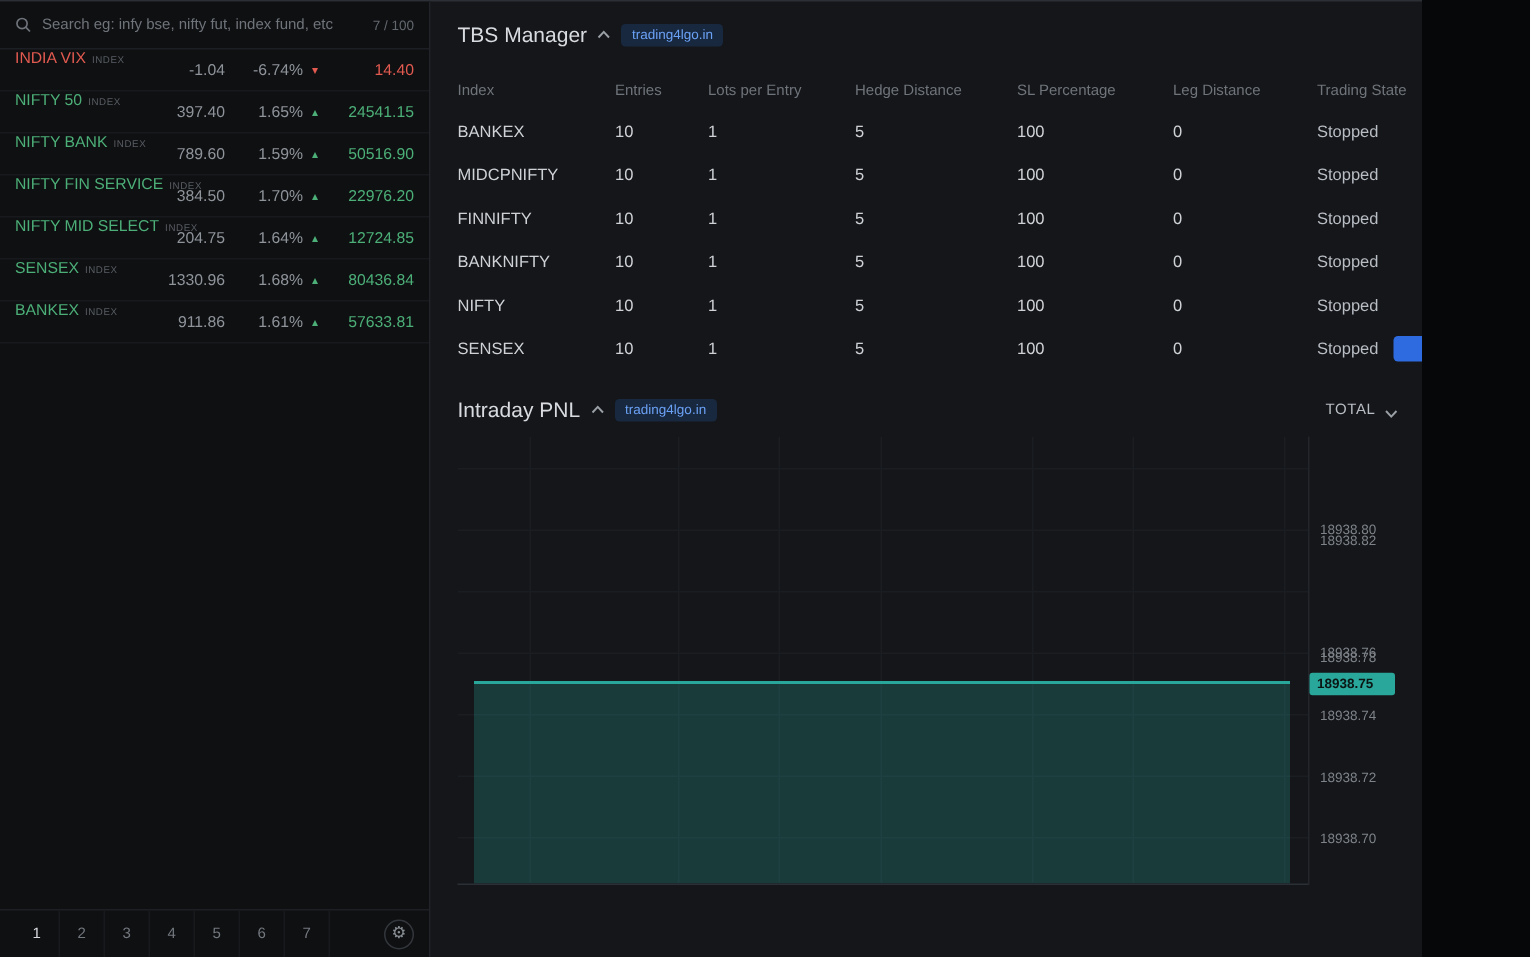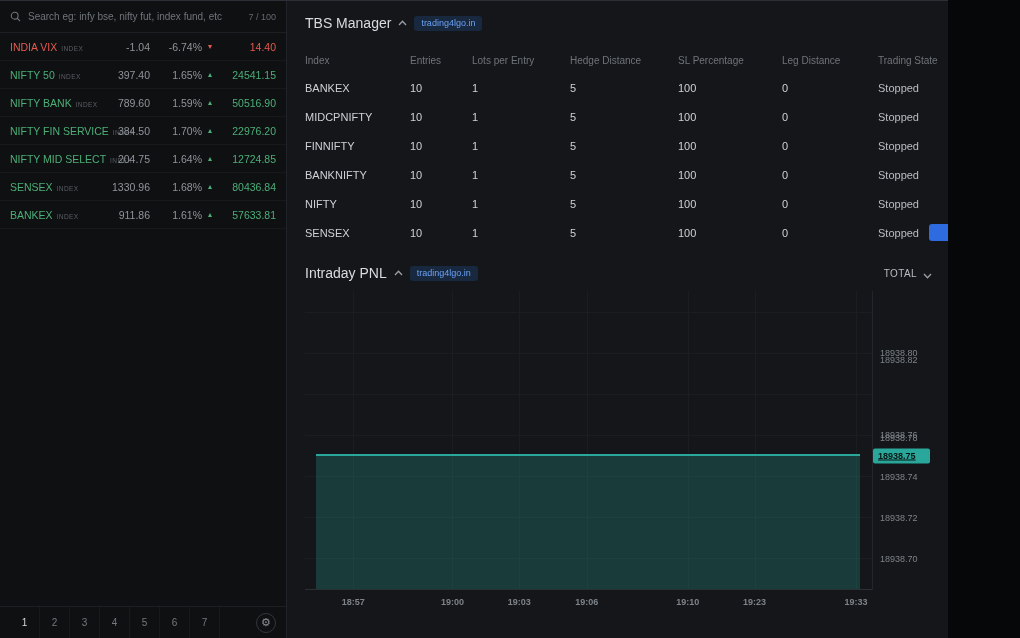--- a/index.html
+++ b/index.html
@@ -14,21 +14,21 @@
              display: flex; flex-direction: column; flex-shrink: 0; }
   .search-row { height: 32px; display: flex; align-items: center; gap: 7px;
                 padding: 0 10px; border-bottom: 1px solid #1c1f24; flex-shrink: 0; }
   .search-icon { display: flex; align-items: center; }
   .search-input { flex: 1; background: transparent; border: 0; outline: 0;
                   color: #9aa0a6; font-size: 10px; font-family: inherit; }
   .search-input::placeholder { color: #6f747b; }
   .search-counter { font-size: 9px; color: #63686f; white-space: nowrap; }
 
   .watchlist { flex: 1; overflow: hidden; }
-  .wl-row { height: 28px; display: flex; align-items: center; justify-content: space-between;
+  .wl-row { height: 28px; display: flex; justify-content: space-between;
             padding: 0 10px; border-bottom: 1px solid #17191d; cursor: pointer; }
   .wl-left { display: flex; align-items: baseline; min-width: 0; }
   .wl-sym { font-size: 10.5px; white-space: nowrap; }
   .wl-sym.up  { color: #4caf78; }
   .wl-sym.down{ color: #e25a50; }
   .wl-tag { font-size: 6.5px; color: #595e64; margin-left: 4px; letter-spacing: .4px; }
   .wl-right { display: flex; align-items: center; }
   .wl-num { font-size: 10.5px; color: #8f949b; text-align: right; }
   .wl-chg { min-width: 48px; }
   .wl-pct { min-width: 44px; margin-left: 8px; }
@@ -83,21 +83,21 @@
   .corner { grid-column: 2; grid-row: 2; }
 
   .hgrid { position: absolute; left: 0; right: 0; height: 1px; background: #1a1d22; }
   .vgrid { position: absolute; top: 0; bottom: 0; width: 1px; background: #1a1d22; }
   .ylabel { position: absolute; left: 7px; transform: translateY(-50%);
             font-size: 9px; color: #7e838a; white-space: nowrap; }
   .xlabel { position: absolute; top: 7px; transform: translateX(-50%);
             font-size: 9px; font-weight: 600; color: #7e838a; white-space: nowrap; }
   .price-tag { position: absolute; left: 0; right: 8px; transform: translateY(-50%);
                font-size: 9px; font-weight: 600; padding: 2.5px 5px; border-radius: 2px;
-               text-align: left; text-decoration: underline; }
+               text-align: left; }
   .area { position: absolute; bottom: 0; }
   .line { position: absolute; height: 2px; transform: translateY(-1px); }
 </style>
 </head>
 <body>
 
 <div class="app">
 
   <aside class="sidebar">
     <div class="search-row">
@@ -344,27 +344,18 @@
         <div class="y-axis">
             <div class="ylabel" style="top: 6.89655%; margin-top: 48px;">18938.82</div>
             <div class="ylabel" style="top: 20.6897%;">18938.80</div>
             <div class="ylabel" style="top: 34.4828%; margin-top: 44px;">18938.78</div>
             <div class="ylabel" style="top: 48.2759%;">18938.76</div>
             <div class="ylabel" style="top: 62.069%;">18938.74</div>
             <div class="ylabel" style="top: 75.8621%;">18938.72</div>
             <div class="ylabel" style="top: 89.6552%;">18938.70</div>
             <div class="price-tag" style="top: 55.1724%; background: rgb(42, 167, 155); color: rgb(11, 21, 19);">18938.75</div>
           </div>
-        <div class="x-axis">
-            <div class="xlabel" style="left: 8.5%;">18:57</div>
-            <div class="xlabel" style="left: 26%;">19:00</div>
-            <div class="xlabel" style="left: 37.8%;">19:03</div>
-            <div class="xlabel" style="left: 49.7%;">19:06</div>
-            <div class="xlabel" style="left: 67.5%;">19:10</div>
-            <div class="xlabel" style="left: 79.3%;">19:23</div>
-            <div class="xlabel" style="left: 97.2%;">19:33</div>
-          </div>
         <div class="corner"></div>
       </div>
     </section>
 
   </main>
 </div>
 
 </body></html>

